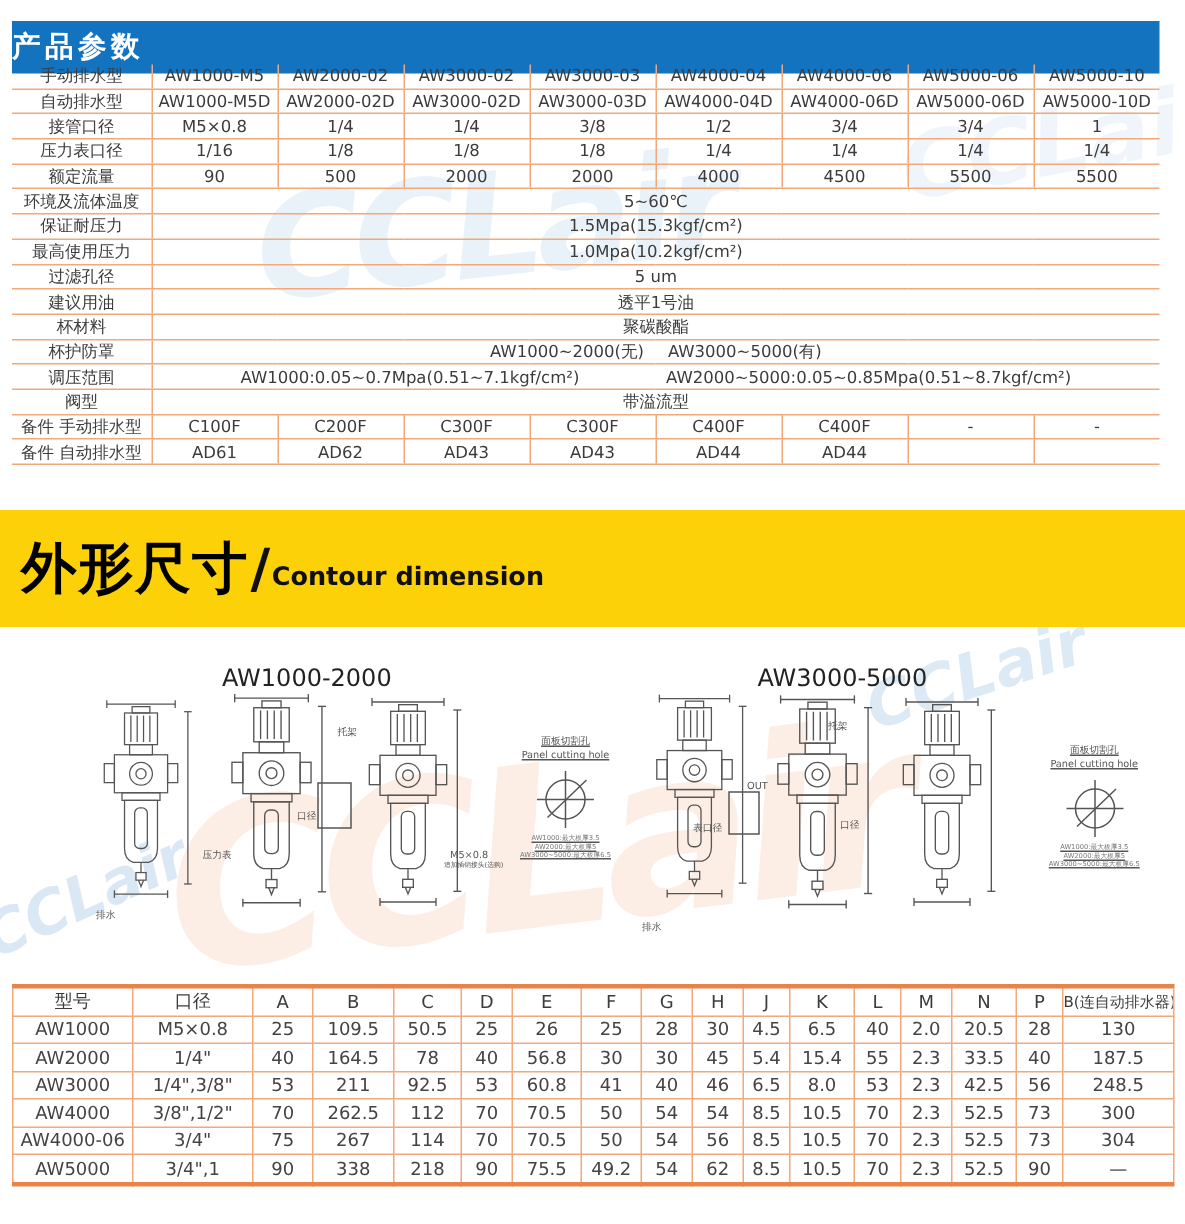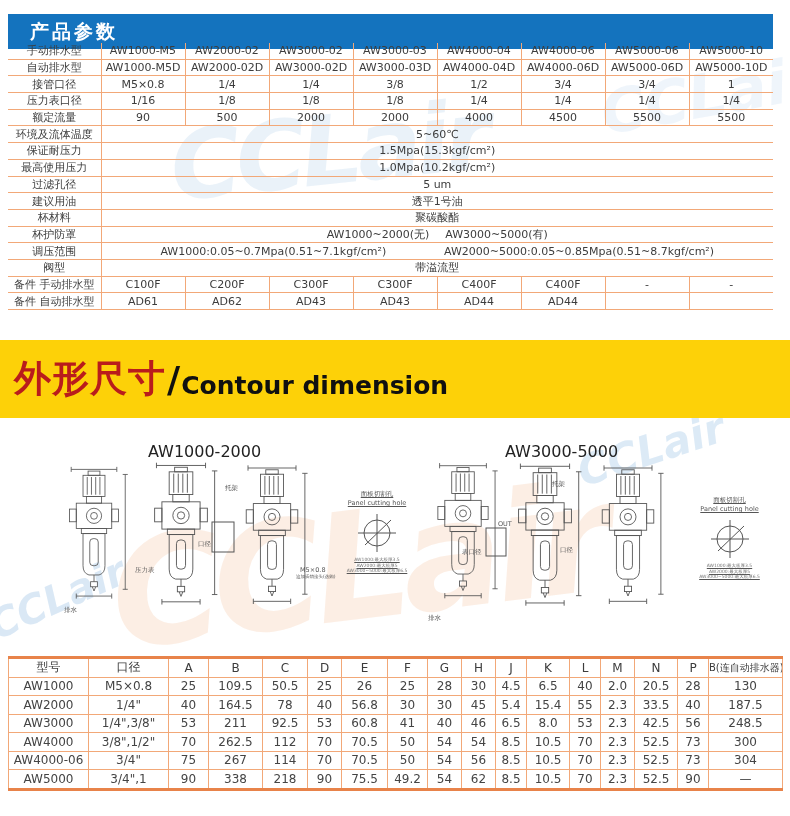--- a/index.html
+++ b/index.html
@@ -9,36 +9,36 @@
   }
   
   .wm{position:absolute;font-style:italic;font-weight:bold;pointer-events:none;white-space:nowrap;z-index:0;}
   .wm1{left:170px;top:95px;font-size:96px;color:rgba(125,172,215,.16);transform:rotate(-6deg);letter-spacing:-5px;}
   .wm2{left:110px;top:480px;font-size:150px;color:rgba(243,178,130,.22);transform:rotate(-7deg);letter-spacing:-8px;}
   .wm3{left:575px;top:425px;font-size:42px;color:rgba(140,185,225,.30);transform:rotate(-18deg);}
   .wm4{left:-15px;top:575px;font-size:40px;color:rgba(140,185,225,.32);transform:rotate(-24deg);}
   .wm5{left:600px;top:60px;font-size:60px;color:rgba(140,185,225,.14);transform:rotate(-10deg);}
   
   .header-bar{position:absolute;left:8px;top:14px;width:765px;height:35px;background:#1473be;z-index:2;}
-  .header-bar .t{color:#fff;font-size:19px;font-weight:bold;line-height:35px;padding-left:22px;letter-spacing:3px;display:block;}
+  .header-bar .t{color:#fff;font-size:19px;font-weight:bold;line-height:35px;letter-spacing:3px;display:block;}
   
   table{border-collapse:collapse;table-layout:fixed;z-index:2;}
   .spec-table{position:absolute;left:8px;top:43px;width:765px;font-size:11px;}
   .spec-table td{height:15.7px;padding:0;text-align:center;color:#3c3c3c;
     border-bottom:1px solid #f2a878;overflow:hidden;white-space:nowrap;}
   .spec-table tr.grid td + td{border-left:1px solid #f2a878;}
   .spec-table tr.full td.val{border-left:1px solid #f2a878;}
   .spec-table tr.last td{border-bottom:3px solid #e8834a;}
   .spec-table .flex-pair{display:flex;justify-content:center;gap:16px;}
   .spec-table .flex-spread{display:flex;justify-content:space-around;padding:0 30px;}
   
   .banner{position:absolute;left:0;top:340px;width:790px;height:78px;background:#fdd108;display:flex;align-items:center;z-index:2;}
-  .banner .cn{font-size:37px;font-weight:bold;color:#b91c1c;margin-left:14px;letter-spacing:1px;}
+  .banner .cn{font-size:37px;font-weight:bold;color:#000000;margin-left:14px;letter-spacing:1px;}
   .banner .slash{font-size:36px;font-weight:bold;color:#101010;margin:0 1px;}
-  .banner .en{font-size:25px;font-weight:bold;color:#101010;margin-top:12px;}
+  .banner .en{font-size:17px;font-weight:bold;color:#101010;margin-top:12px;}
   
   .diagrams{position:absolute;left:0;top:418px;width:790px;height:238px;z-index:1;}
   .dg-title{position:absolute;font-size:16px;color:#222;z-index:2;}
   .dg-title.left{left:148px;top:24px;}
   .dg-title.right{left:505px;top:24px;}
   .view{position:absolute;z-index:1;}
   .view svg{display:block;}
   .tiny{position:absolute;font-size:6.5px;color:#555;z-index:2;white-space:nowrap;}
   .ph{position:absolute;text-align:center;color:#555;z-index:2;text-decoration:underline;}
   .ph .l1{font-size:6.5px;display:block;}

